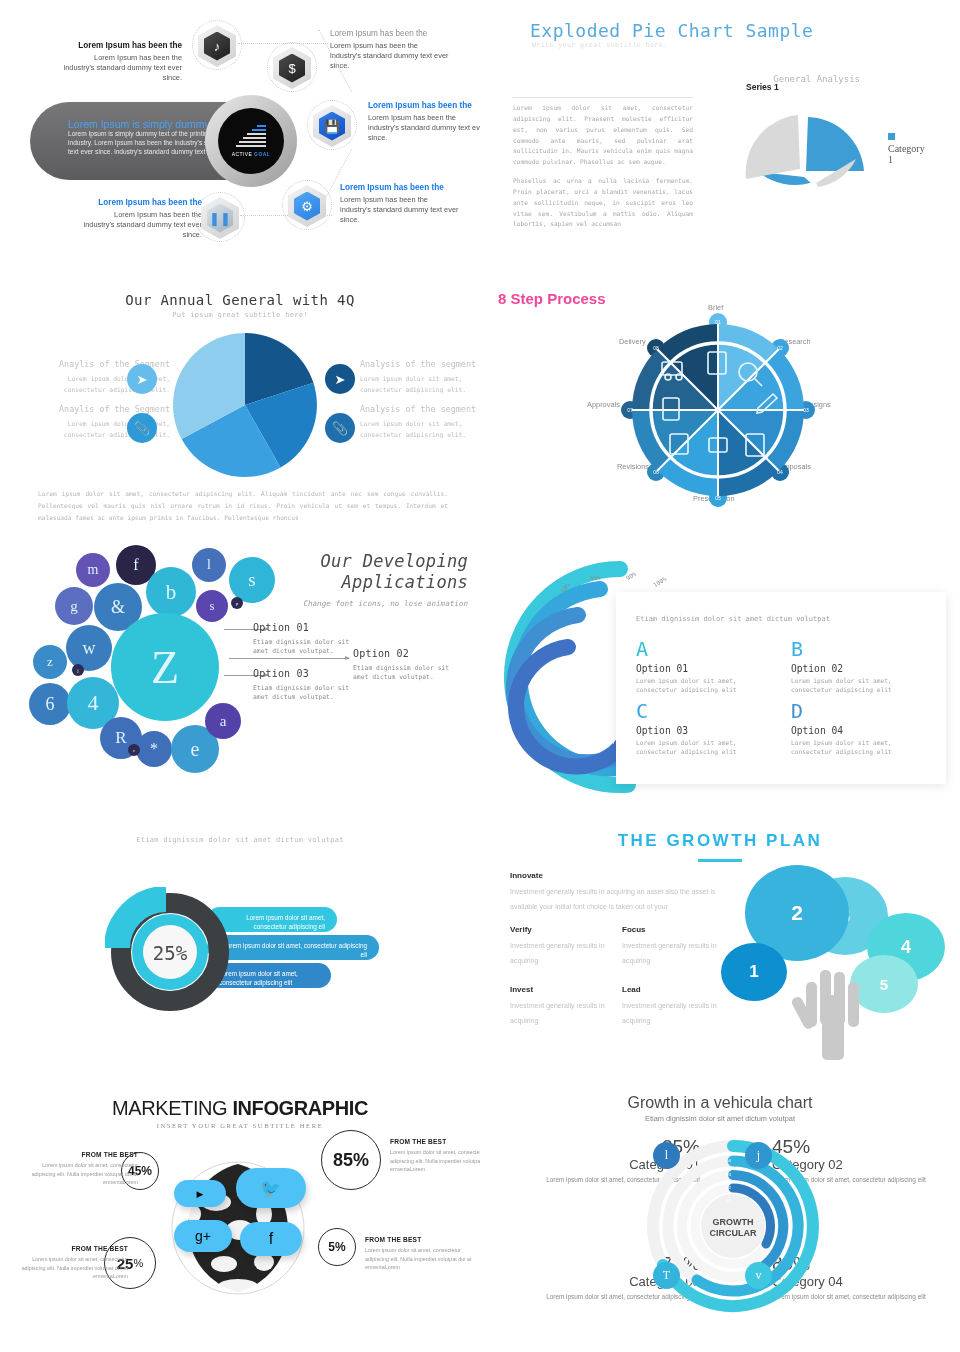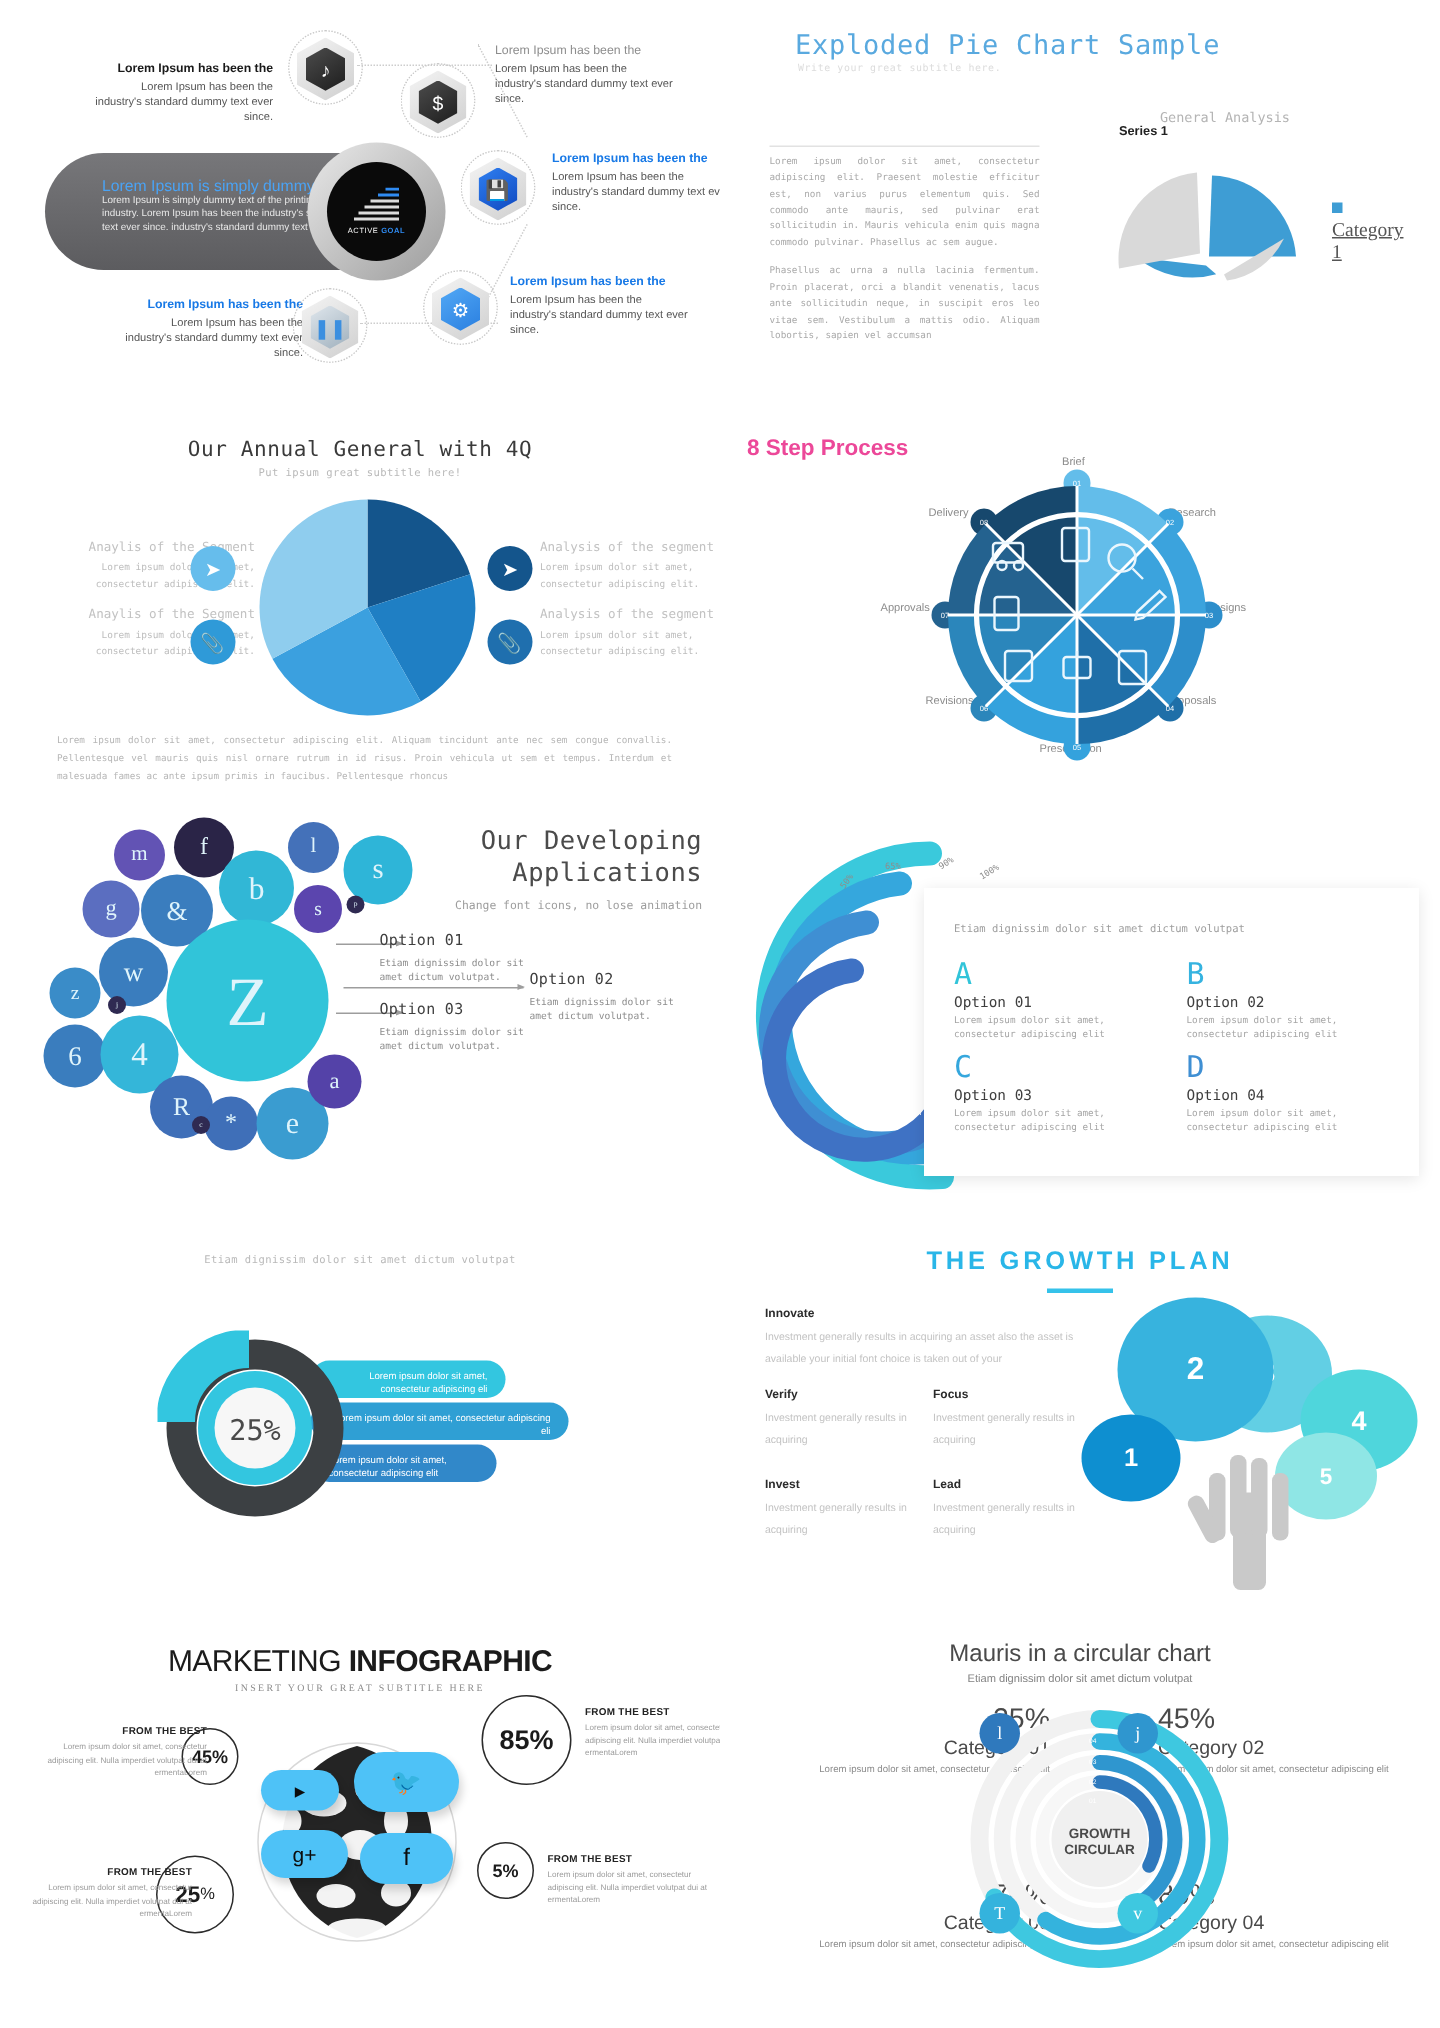--- a/index.html
+++ b/index.html
@@ -51,40 +51,40 @@
   .dotline{position:absolute;border-top:1.2px dotted #cdcdcd;}
 
   
   .p2-title{ position:absolute; left:50px; top:20px; font-size:18px; color:#59a9df; letter-spacing:.5px;}
   .p2-sub{ position:absolute; left:52px; top:41px; font-size:6.6px; color:#dcdcdc; letter-spacing:.4px;}
   .p2-ga{ position:absolute; right:100px; top:74px; font-size:9px; color:#b4b4b4; }
   .p2-rule{ position:absolute; left:33px; top:97px; width:180px; height:1px; background:#e2e2e2;}
   .p2-body{ position:absolute; left:33px; top:103px; width:180px; font-size:6.2px; line-height:1.75; color:#a9a9a9; text-align:justify;}
   .p2-body p+p{margin-top:8px;}
   .p2-series{ position:absolute; left:266px; top:82px; font-size:8.5px; font-weight:bold; color:#222;}
-  .p2-legend{ position:absolute; left:408px; top:131px; font-size:13px; color:#555; width:40px; line-height:1.15;text-decoration:underline;}
+  .p2-legend{ position:absolute; left:408px; top:131px; font-size:10px; color:#555; width:40px; line-height:1.15;}
   .p2-legend .sq{ display:inline-block; width:7px;height:7px;background:#3e9dd4; margin-right:2px;}
 
   
   .ctitle{ text-align:center; }
   .ctitle .t1{ font-size:14px; color:#3a3a3a; letter-spacing:.4px;}
   .ctitle .t2{ font-size:7px; color:#b9b9b9; margin-top:3px; letter-spacing:.3px;}
   .p3-item{ position:absolute; width:145px; font-size:6.3px; line-height:1.6; color:#bdbdbd;}
   .p3-item .hh{ display:block; font-size:8.4px; color:#c2c2c2; margin-bottom:3px; }
   .p3-ic{ position:absolute; width:30px;height:30px;border-radius:50%; display:flex;align-items:center;justify-content:center; color:#fff; font-size:13px;}
   .p3-foot{ position:absolute; left:38px; top:218px; width:410px; font-size:6.2px; line-height:1.9; color:#b6b6b6; text-align:justify;}
 
   
   .p4-title{ position:absolute; left:18px; top:20px; font-size:15px; font-weight:bold; color:#ec4899;}
   .p4-lbl{ position:absolute; font-size:7.4px; color:#8c8c8c; white-space:nowrap;}
 
   
   .bub{ position:absolute; border-radius:50%; display:flex; align-items:center; justify-content:center;
     color:#dff4fb; font-family:"Liberation Serif",serif; }
-  .p5-title{ position:absolute; right:12px; top:16px; width:230px; text-align:right; }
+  .p5-title{ position:absolute; right:12px; top:16px; width:230px; text-align:right;font-style:italic; }
   .p5-title .t1{ font-size:17px; color:#4b4b4b; line-height:1.25; letter-spacing:.3px;}
   .p5-title .t2{ font-size:7.6px; color:#9d9d9d; margin-top:5px;}
   .p5-opt{ position:absolute; width:110px; font-size:6.4px; color:#8c8c8c; line-height:1.45;}
   .p5-opt .oh{ display:block; font-size:10px; color:#3f3f3f; margin-bottom:2px; letter-spacing:.2px;}
   .arw{ position:absolute; height:1px; background:#9d9d9d;}
   .arw:after{ content:''; position:absolute; right:-1px; top:-2.2px; border-left:5px solid #9d9d9d; border-top:2.5px solid transparent; border-bottom:2.5px solid transparent;}
 
   
   .p6-card{ position:absolute; left:136px; top:57px; width:330px; height:192px; background:#fff; box-shadow:0 2px 10px rgba(0,0,0,.10);}
   .p6-t1{ font-size:15px; color:#4a4a4a; letter-spacing:.4px;}
@@ -601,21 +601,21 @@
     <span>5%</span>
       </div>
   <div class="p9-cap" style="left:365px;top:155px;text-align:left;">
     <span class="hh">FROM THE BEST</span>
     <span>Lorem ipsum dolor sit amet, consectetur adipiscing elit. Nulla imperdiet volutpat dui at ermentaLorem</span>
   </div>
 </div>
 
 <div class="panel">
   <div style="padding-top:14px;">
-    <div class="p10-t1">Mauris in a circular chart</div>
+    <div class="p10-t1">Growth in a vehicula chart</div>
     <div class="p10-t2">Etiam dignissim dolor sit amet dictum volutpat</div>
   </div>
 
   <div class="p10-cell" style="left:50px;top:56px;text-align:right;">
     <div class="pc">25%</div>
     <div class="cg">Category 01</div>
     <div class="tx">Lorem ipsum dolor sit amet, consectetur adipiscing elit</div>
   </div>
   <div class="p10-cell" style="left:292px;top:56px;text-align:left;">
     <div class="pc">45%</div>

